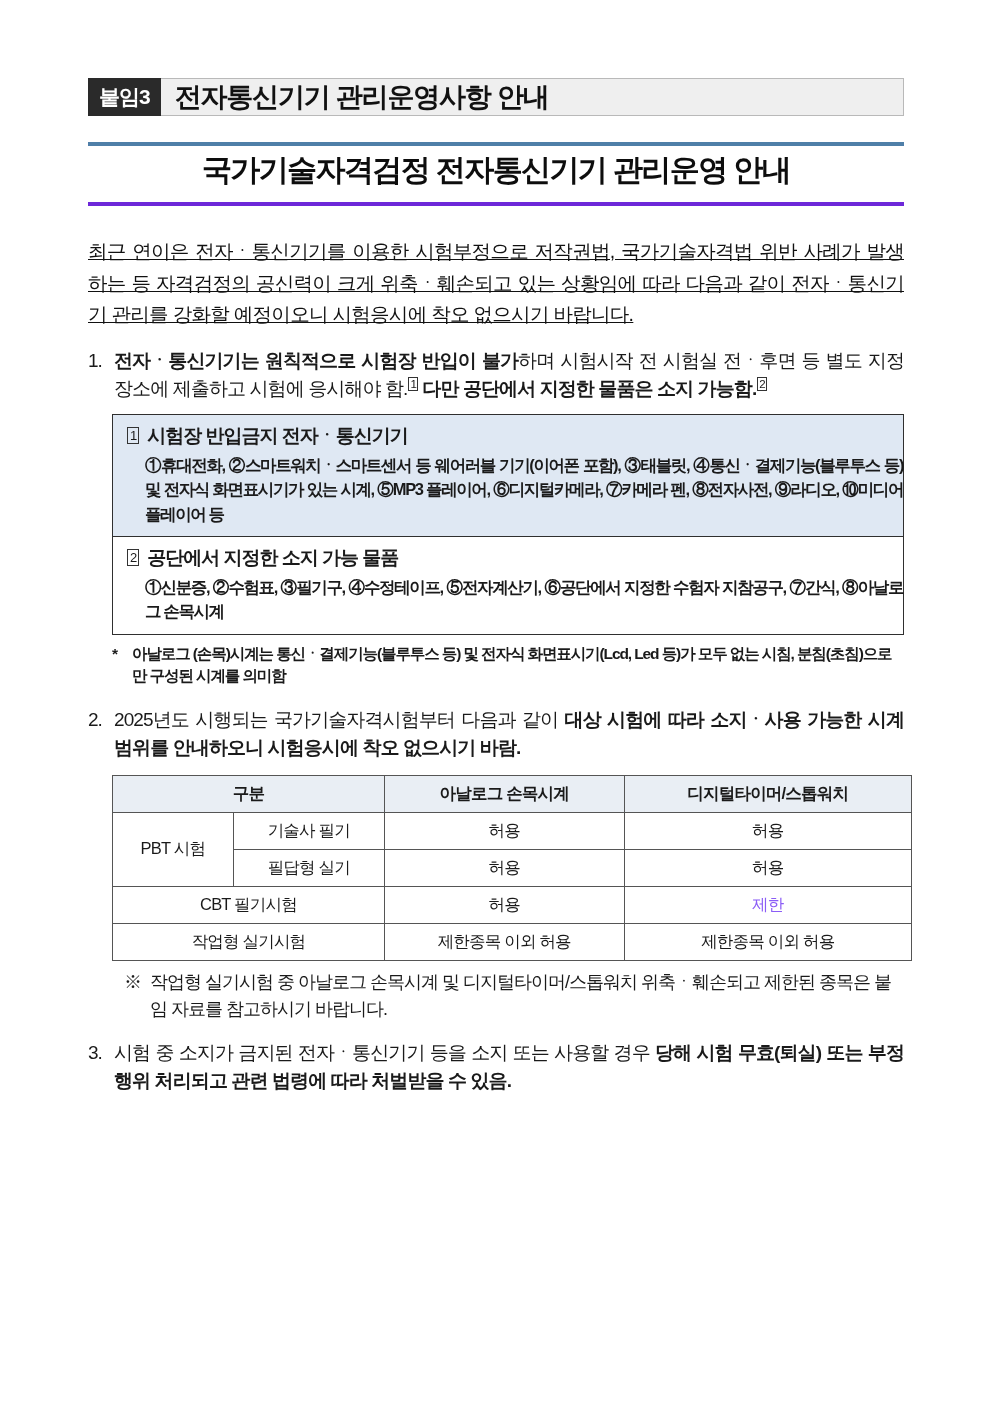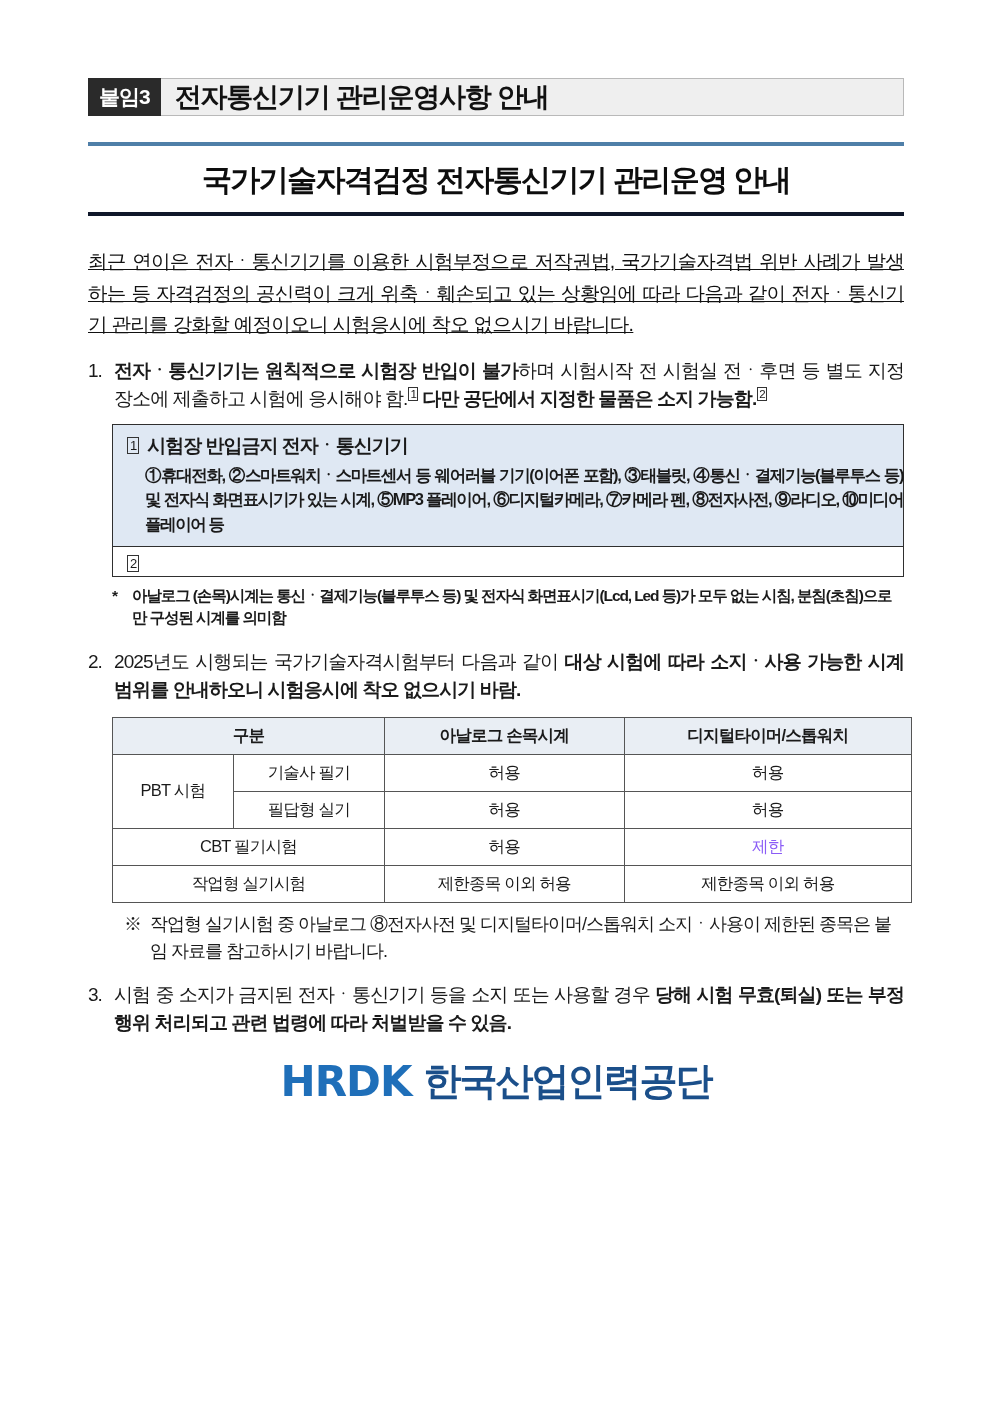--- a/index.html
+++ b/index.html
@@ -54,22 +54,22 @@
     font-size: 27px;
     font-weight: bold;
     letter-spacing: -1.2px;
     color: #111;
     box-sizing: border-box;
   }
 
   
   .banner {
     border-top: 4px solid #4f7fa8;
-    border-bottom: 4px solid #0f172a;
-    padding: 14px 0 11px 0;
+    border-bottom: 4px solid #6d28d9;
+    padding: 4px 0 11px 0;
     text-align: center;
     margin-bottom: 30px;
   }
   .banner h1 {
     margin: 0;
     font-size: 30px;
     font-weight: bold;
     letter-spacing: -1.6px;
     color: #0d0d0d;
   }
@@ -242,21 +242,23 @@
     <div class="box-sec-1">
       <div class="box-head">
         <span class="numsq">1</span>
         <span>시험장 반입금지 전자ㆍ통신기기</span>
       </div>
       <div class="box-text">①휴대전화, ②스마트워치ㆍ스마트센서 등 웨어러블 기기(이어폰 포함), ③태블릿, ④통신ㆍ결제기능(블루투스 등) 및 전자식 화면표시기가 있는 시계, ⑤MP3 플레이어, ⑥디지털카메라, ⑦카메라 펜, ⑧전자사전, ⑨라디오, ⑩미디어 플레이어 등</div>
     </div>
     <div class="box-sec-2">
       <div class="box-head">
         <span class="numsq">2</span>
+        <span>공단에서 지정한 소지 가능 물품</span>
       </div>
+      <div class="box-text">①신분증, ②수험표, ③필기구, ④수정테이프, ⑤전자계산기, ⑥공단에서 지정한 수험자 지참공구, ⑦간식, ⑧아날로그 손목시계</div>
     </div>
   </div>
 
   <div class="footnote">
     <div class="star">*</div>
     <div>아날로그 (손목)시계는 통신ㆍ결제기능(블루투스 등) 및 전자식 화면표시기(Lcd, Led 등)가 모두 없는 시침, 분침(초침)으로만 구성된 시계를 의미함</div>
   </div>
 
   <div class="item">
     <div class="item-num">2.</div>
@@ -293,30 +295,24 @@
       <tr>
         <td colspan="2">작업형 실기시험</td>
         <td>제한종목 이외 허용</td>
         <td>제한종목 이외 허용</td>
       </tr>
     </tbody>
   </table>
 
   <div class="note">
     <div class="sym">※</div>
-    <div>작업형 실기시험 중 아날로그 ⑧전자사전 및 디지털타이머/스톱워치 소지ㆍ사용이 제한된 종목은 붙임 자료를 참고하시기 바랍니다.</div>
+    <div>작업형 실기시험 중 아날로그 손목시계 및 디지털타이머/스톱워치 위축ㆍ훼손되고 제한된 종목은 붙임 자료를 참고하시기 바랍니다.</div>
   </div>
 
   <div class="item">
     <div class="item-num">3.</div>
     <div class="item-body">
       <span>시험 중 소지가 금지된 전자ㆍ통신기기 등을 소지 또는 사용할 경우 </span><span class="b">당해 시험 무효(퇴실) 또는 부정행위 처리되고 관련 법령에 따라 처벌받을 수 있음.</span>
     </div>
   </div>
 
-  <div class="logo-wrap">
-    <div class="logo">
-      <span class="logo-hrdk">HRDK</span>
-      <span class="logo-kr">한국산업인력공단</span>
-    </div>
-  </div>
 
 </div>
 
 </body></html>

